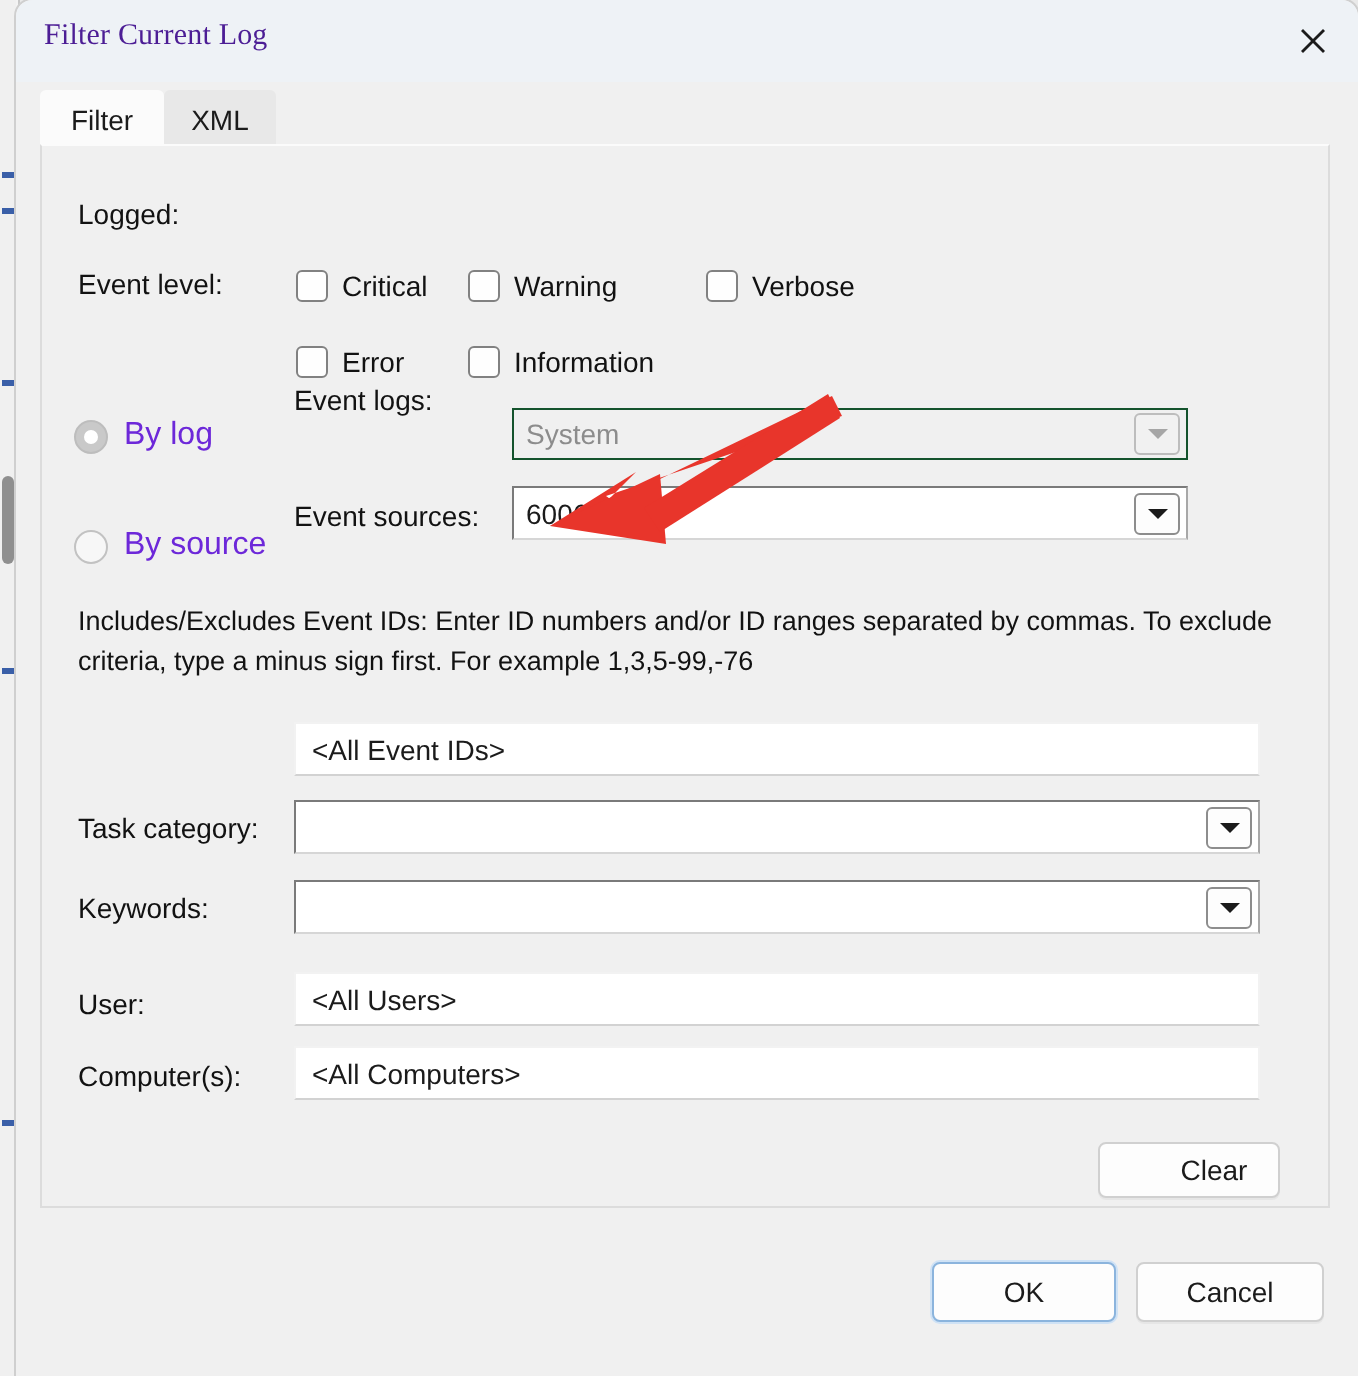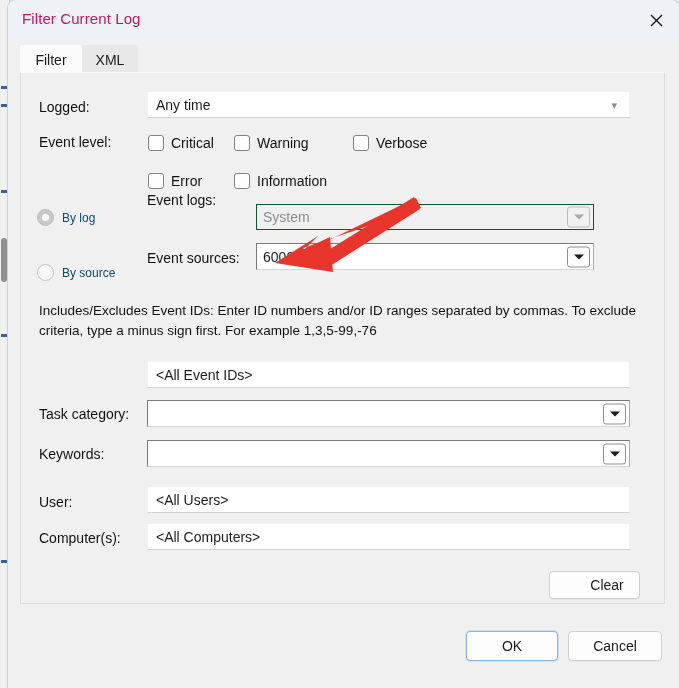--- a/index.html
+++ b/index.html
@@ -57,22 +57,23 @@
     left: 0; top: 0;
     width: 671px; height: 41px;
     background: #eef2f6;
     border-top-left-radius: 8px;
     border-top-right-radius: 8px;
   }
   #title-text {
     position: absolute;
     left: 14px; top: 10px;
     font-size: 15px;
-    color: #be185d;
+    color: #4c1d95;
     letter-spacing: 0.1px;
+    font-family: Liberation Serif, serif;
   }
   #close-btn {
     position: absolute;
     right: 0; top: 0;
     width: 46px; height: 41px;
     display: flex;
     align-items: center;
     justify-content: center;
     border-top-right-radius: 8px;
   }
@@ -231,21 +232,21 @@
     align-items: center;
     justify-content: center;
     flex: 0 0 auto;
   }
   .rd-box.checked { background: #c9c9c9; border-color: #bdbdbd; }
   .rd-dot {
     width: 7px; height: 7px;
     border-radius: 50%;
     background: #ffffff;
   }
-  .rd-text { font-size: 12px; color: #0c4a6e; white-space: nowrap; }
+  .rd-text { font-size: 16px; color: #6d28d9; white-space: nowrap; }
 
   
   #help {
     position: absolute;
     left: 18px; top: 228px;
     width: 608px;
     font-size: 13.5px;
     line-height: 20px;
     color: #121212;
   }
@@ -304,24 +305,20 @@
   </div>
 
   <div id="tabstrip">
     <div class="tab active">Filter</div>
     <div class="tab inactive">XML</div>
   </div>
 
   <div id="panel">
 
     <div class="lbl" style="left:18px; top:26px;">Logged:</div>
-    <div class="tbox flat" style="left:126px; top:18px; width:483px; height:27px;">
-      <span>Any time</span>
-      <span class="chev">▾</span>
-    </div>
 
     <div class="lbl" style="left:18px; top:61px;">Event level:</div>
 
     <div class="cb-wrap" style="left:127px; top:62px;">
       <span class="cb-box"></span>
       <span class="cb-text">Critical</span>
     </div>
     <div class="cb-wrap" style="left:213px; top:62px;">
       <span class="cb-box"></span>
       <span class="cb-text">Warning</span>

